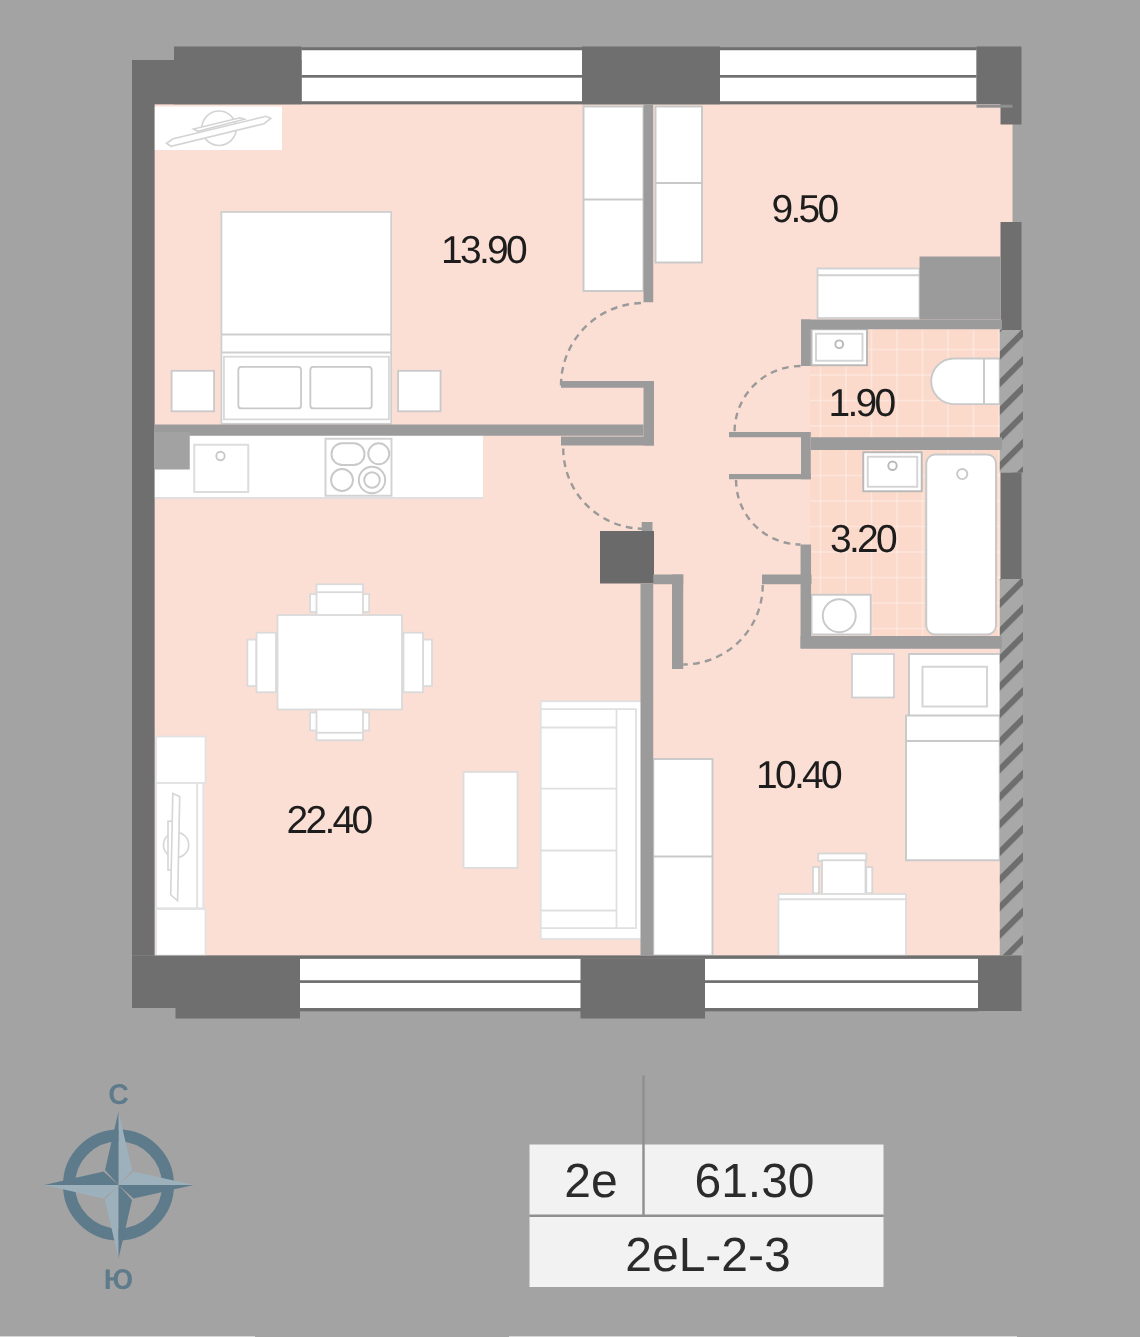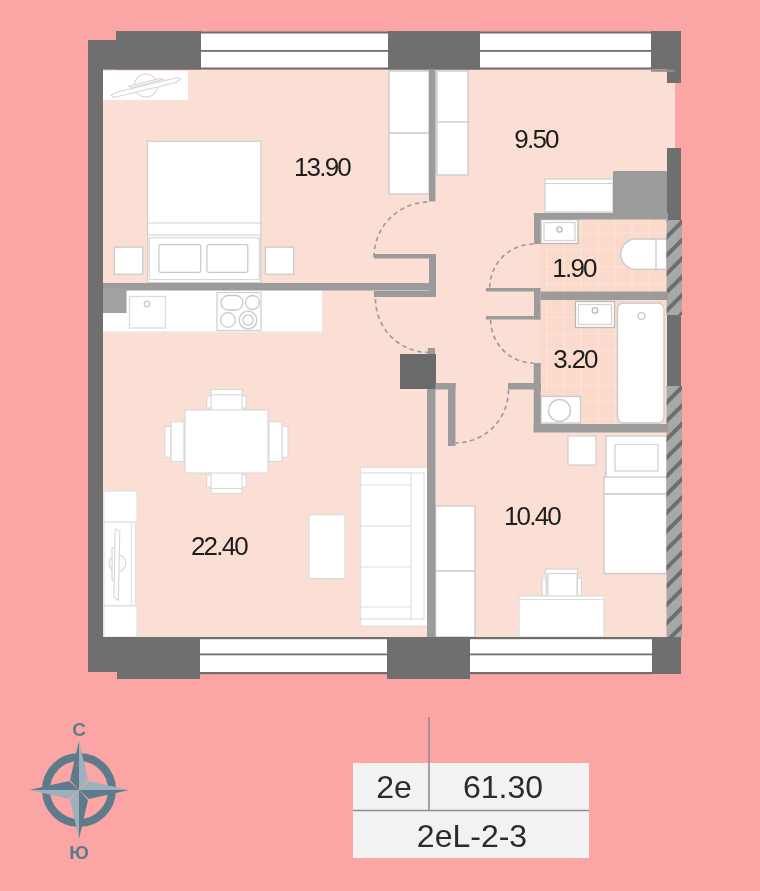--- a/index.html
+++ b/index.html
@@ -1,16 +1,16 @@
 <!DOCTYPE html>
 <html><head>
 <meta charset="utf-8">
 <style>
   html,body{margin:0;padding:0;background:#ffffff;}
-  .page{position:relative;width:760px;height:891px;background:#fca5a5;overflow:hidden;}
+  .page{position:relative;width:760px;height:891px;background:#a3a3a3;overflow:hidden;}
   svg{display:block;}
   text{font-family:"Liberation Sans", sans-serif;}
 </style>
 </head>
 <body>
 <div class="page">
 <svg width="760" height="891" viewBox="0 0 760 891">
 <defs>
 <pattern id="hatch" patternUnits="userSpaceOnUse" width="13" height="13" patternTransform="rotate(-45)">
   <rect width="13" height="13" fill="#a8a8a8"></rect>

